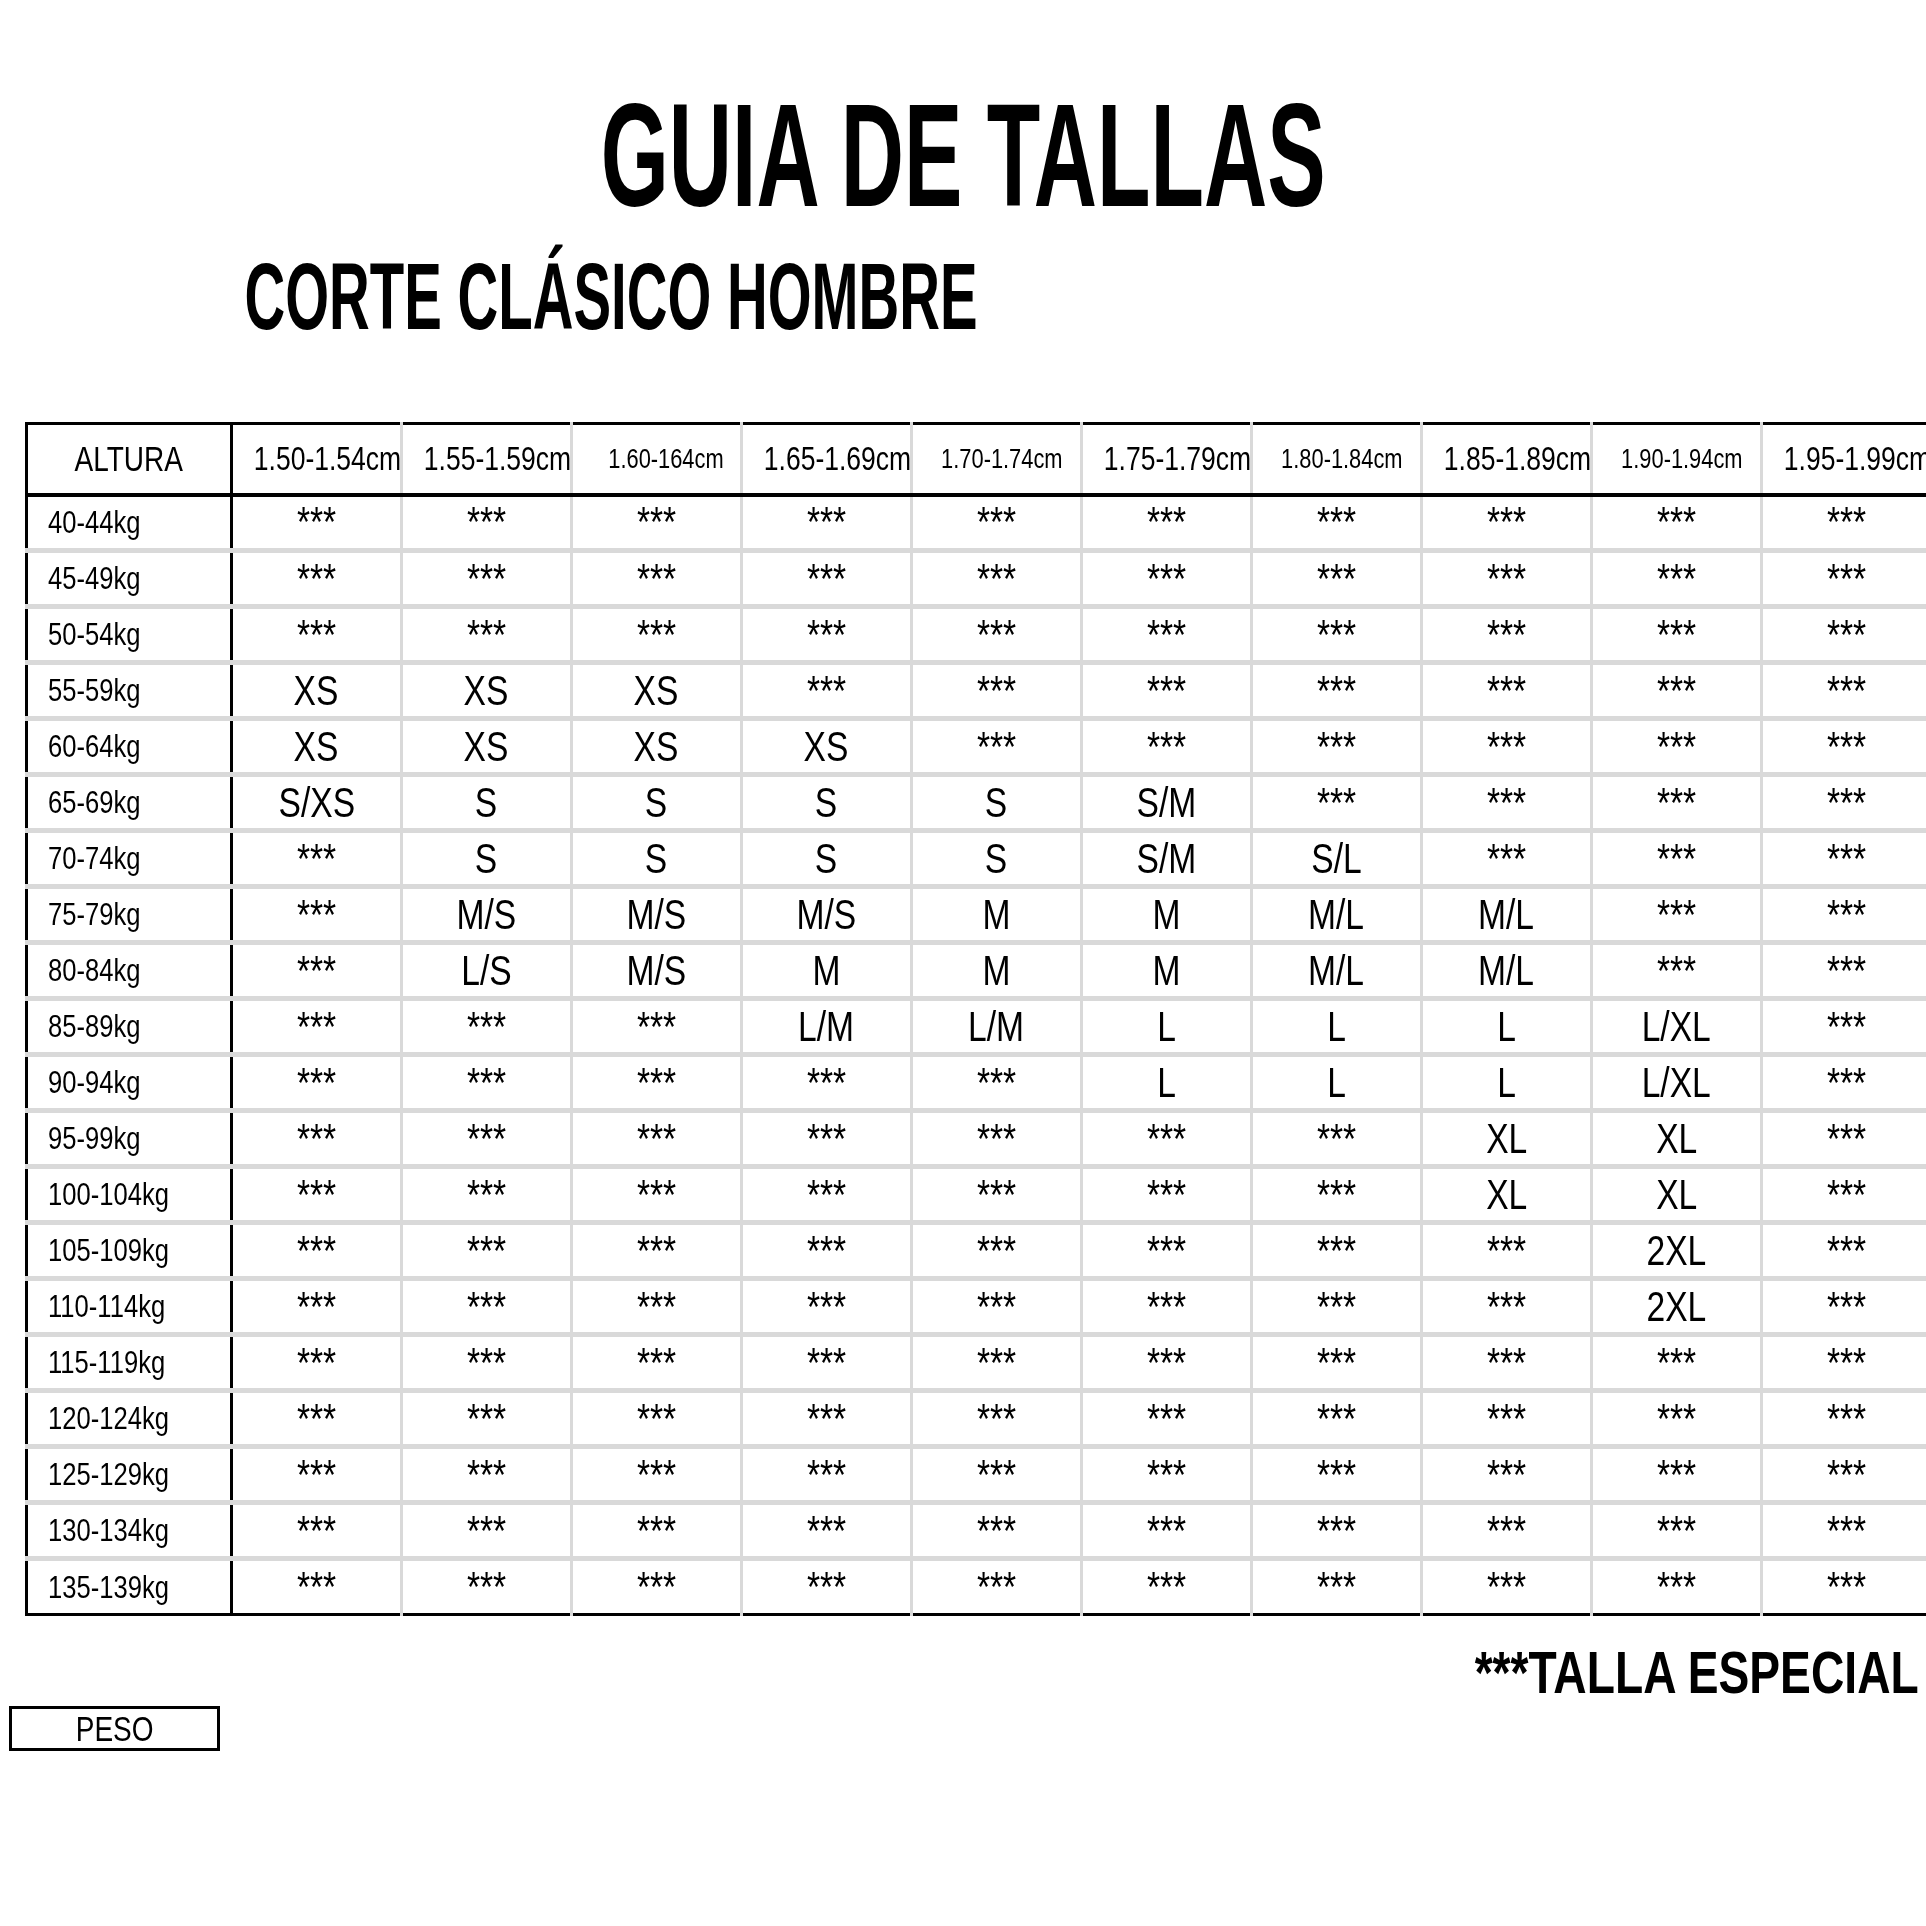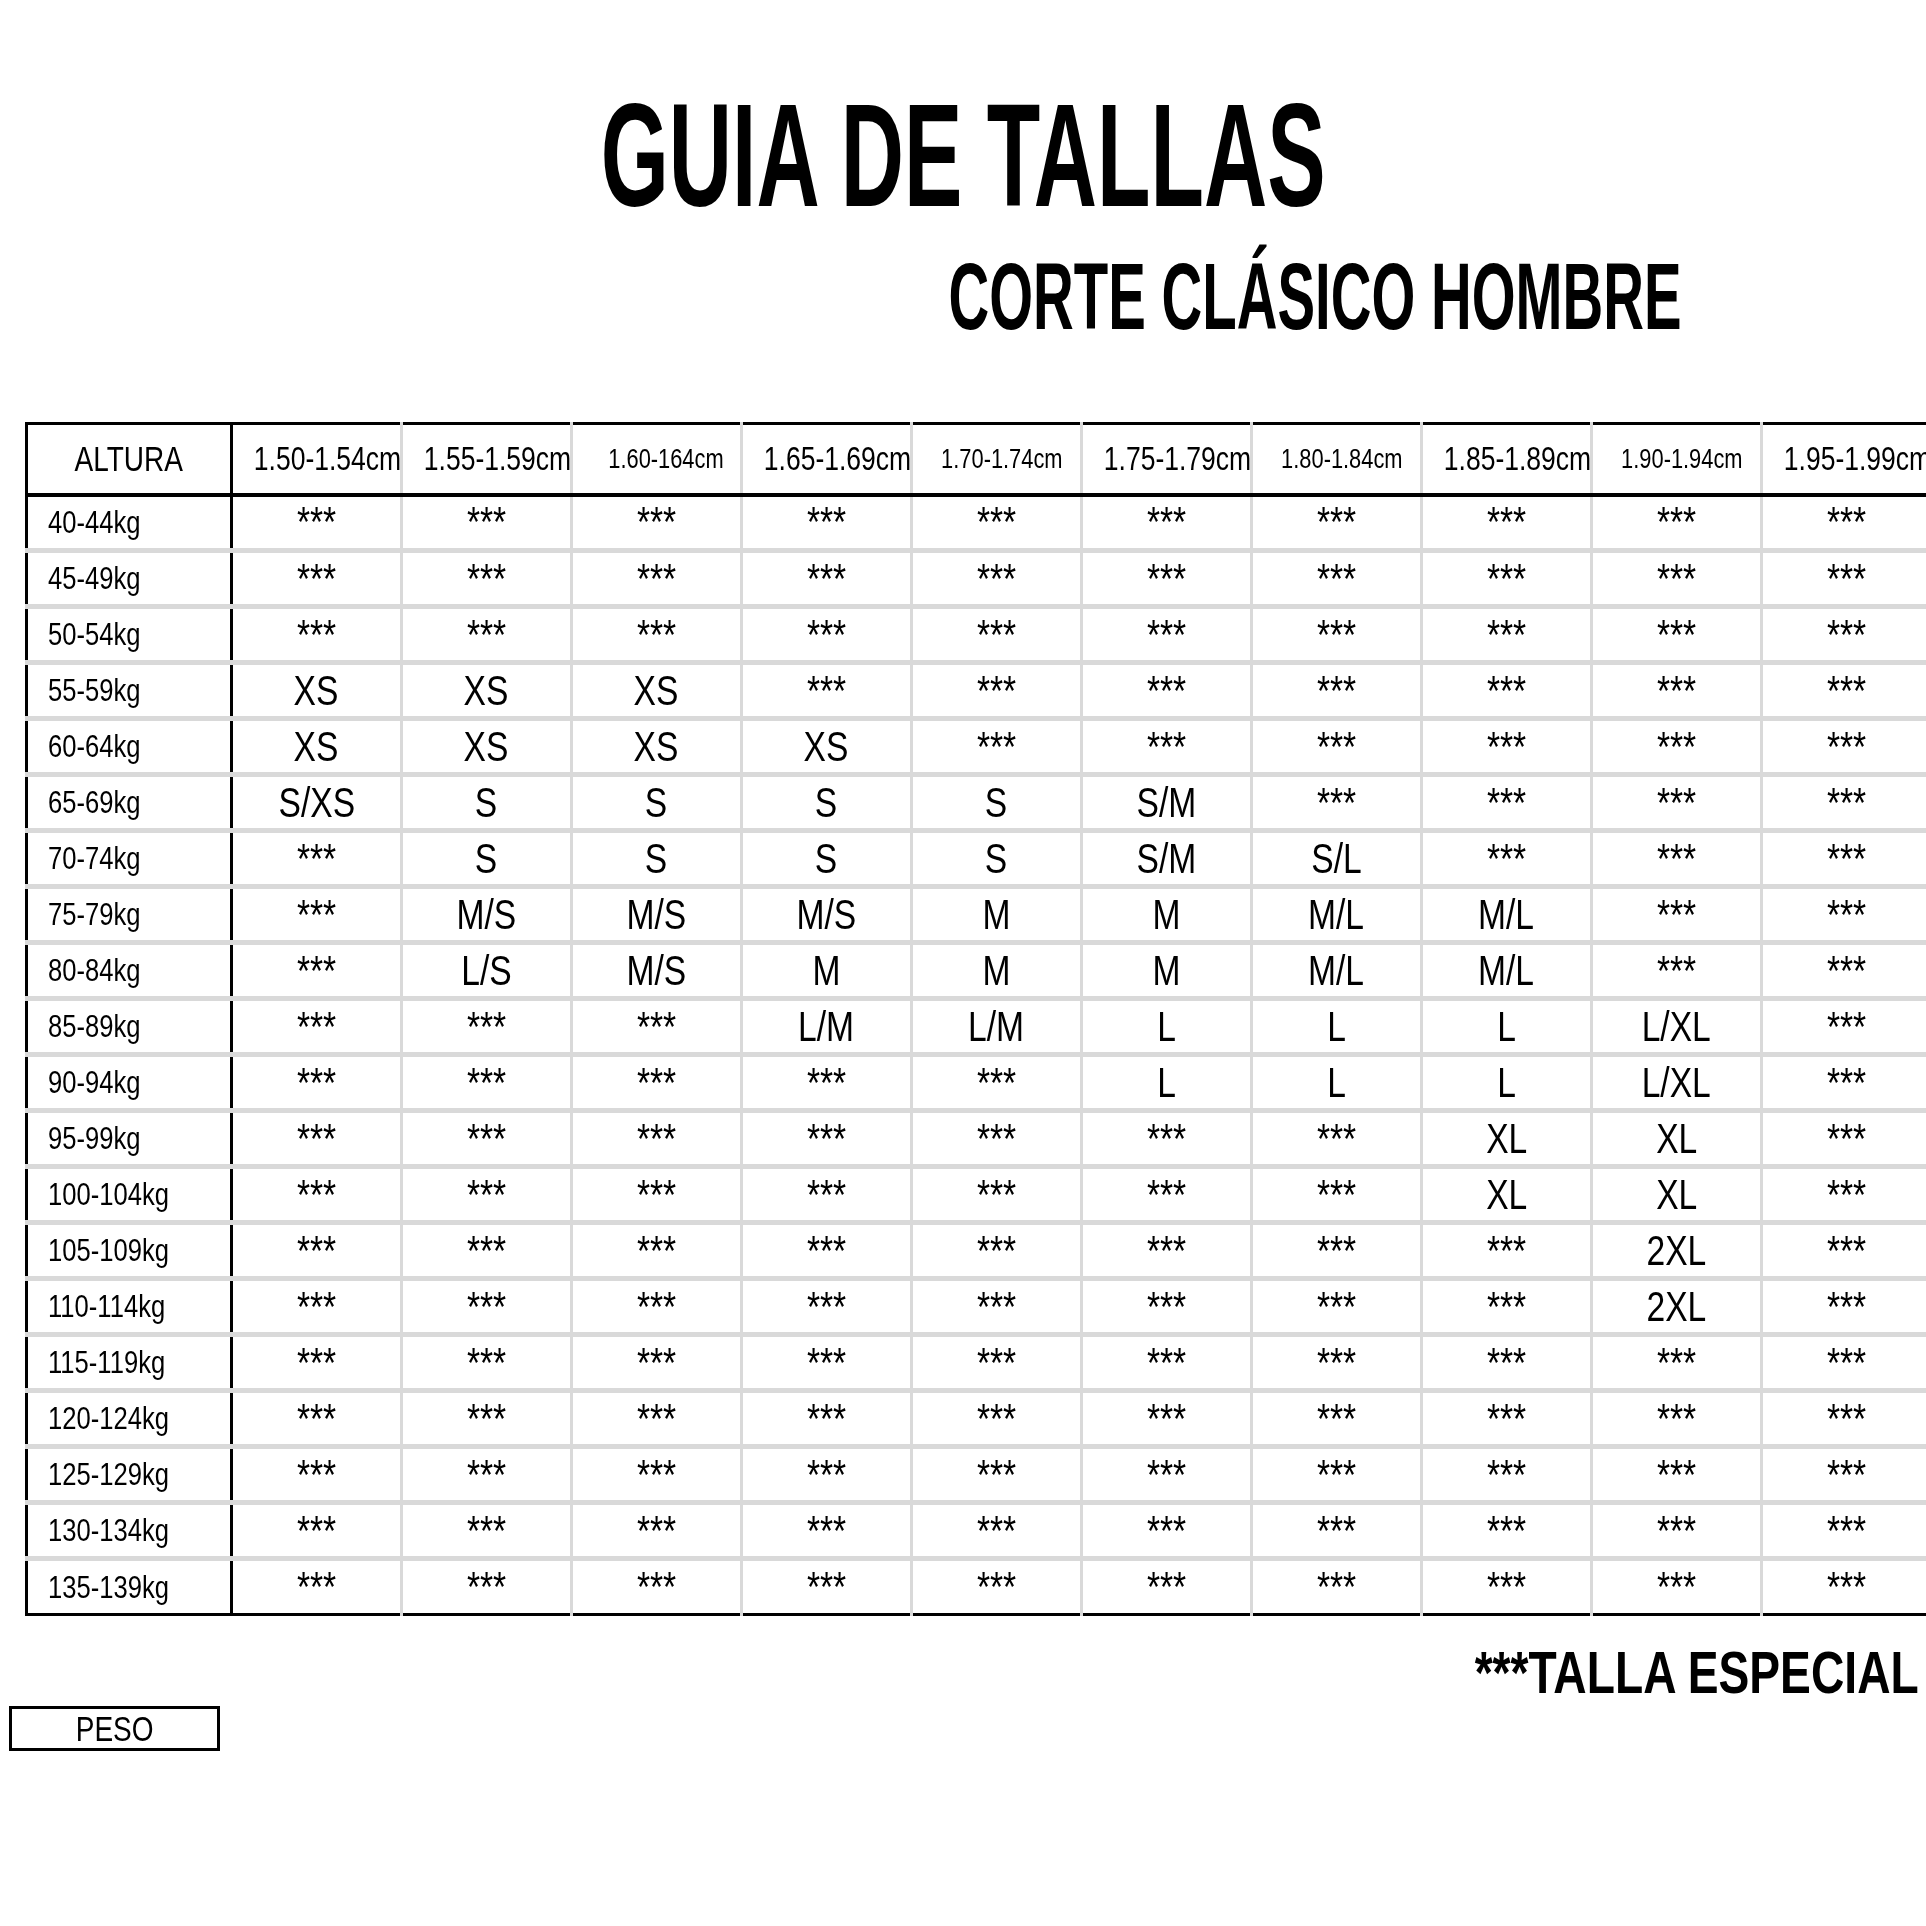--- a/index.html
+++ b/index.html
@@ -20,21 +20,21 @@
   
   .cx{display:inline-block;white-space:nowrap;transform:scaleX(0.80);transform-origin:center center;}
 
   .title{
     position:absolute;top:83px;left:0;width:100%;
     text-align:center;font-size:146px;font-weight:700;line-height:1;
   }
   .title .cx{transform:scaleX(0.60);}
   .subtitle{
     position:absolute;top:250px;left:0;width:100%;
-    text-align:right;font-size:94px;font-weight:700;line-height:1;
+    text-align:left;font-size:94px;font-weight:700;line-height:1;
   }
   .subtitle .cx{transform:scaleX(0.60);}
 
   table.size-table{
     position:absolute;left:25px;top:422px;width:1908px;
     border-collapse:collapse;table-layout:fixed;
     border:3.1px solid var(--border);
     border-bottom-width:3.9px;
   }
   col.w-col{width:205px;}

